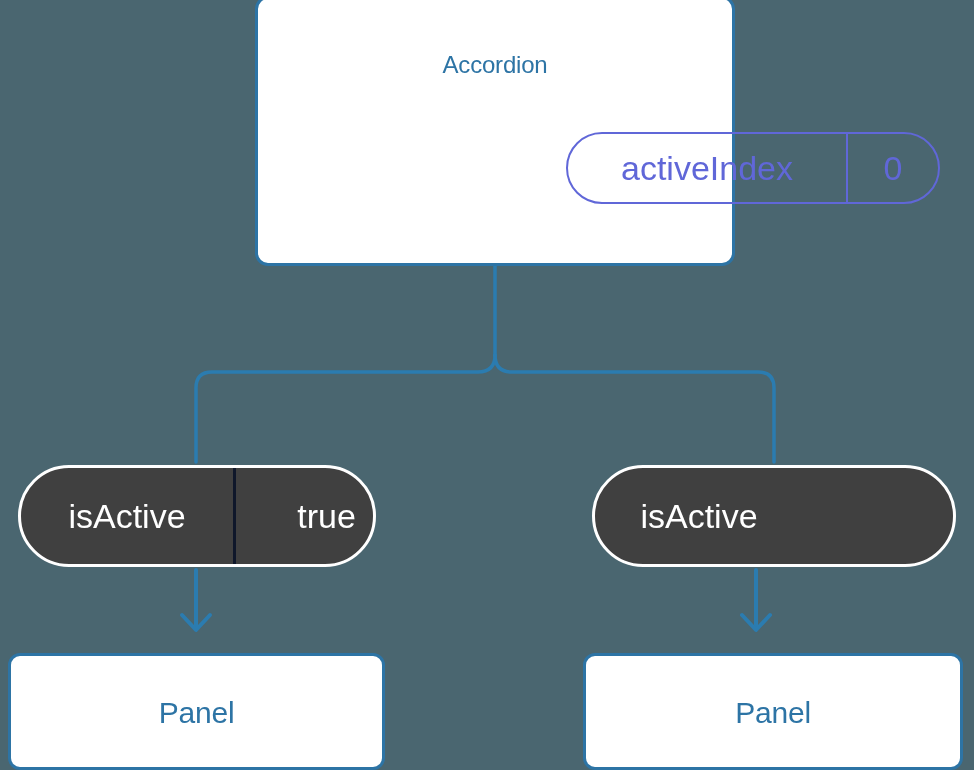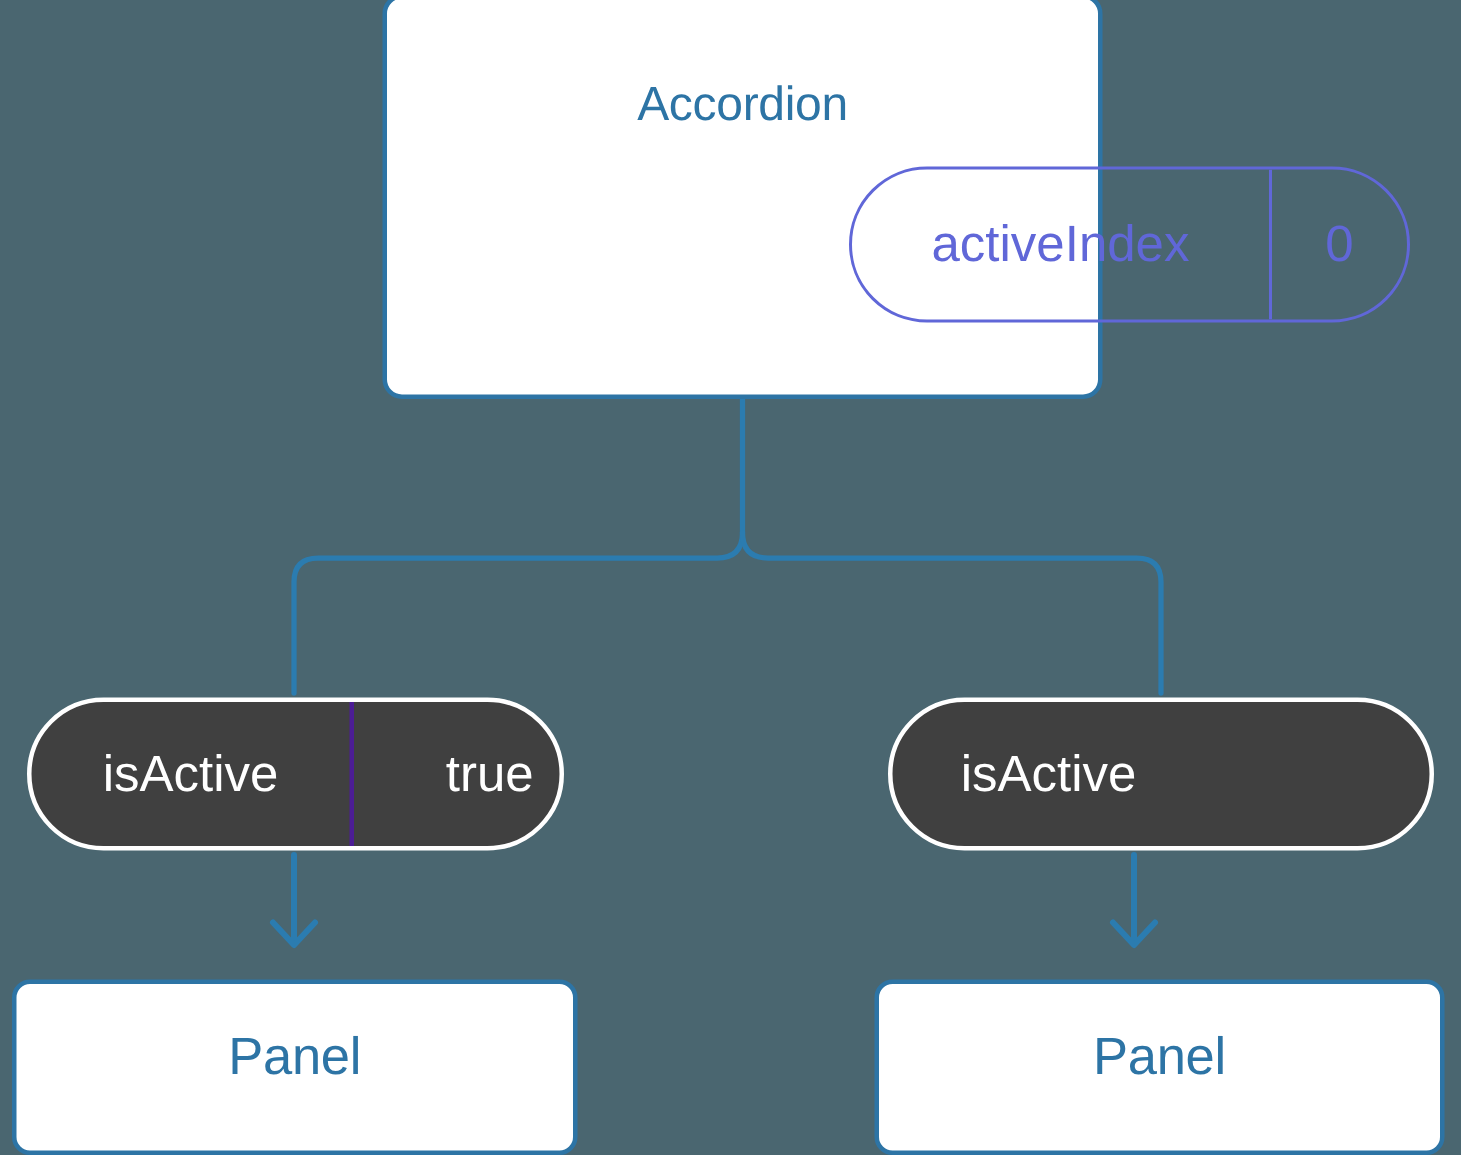--- a/index.html
+++ b/index.html
@@ -45,21 +45,21 @@
     top: -4px;
     width: 480px;
     height: 270px;
   }
   .card-title {
     position: absolute;
     left: 0;
     right: 0;
     text-align: center;
     color: #2d74a5;
-    font-size: 32px;
+    font-size: 24px;
     font-weight: 400;
     letter-spacing: -0.2px;
     white-space: nowrap;
   }
   #accordion-card .card-title {
     top: 52px;
   }
 
   
   .pill {
@@ -87,39 +87,39 @@
   .pill-outline .pill-val {
     color: #6067d8;
     font-size: 34px;
   }
   .pill-outline .pill-val {
     border-left: 2px solid #6067d8;
   }
 
   #activeindex-pill {
     left: 308px;
-    top: 112px;
+    top: 133px;
     width: 374px;
-    height: 104px;
+    height: 72px;
   }
   #activeindex-pill .pill-key { width: 278px; }
   #activeindex-pill .pill-val { flex: 1; }
 
   
   .pill-filled {
     border: 3px solid #ffffff;
     background: #404040;
   }
   .pill-filled .pill-key,
   .pill-filled .pill-val {
     color: #ffffff;
     font-size: 34px;
   }
   .pill-filled .pill-val {
-    border-left: 3px solid #4c1d95;
+    border-left: 3px solid #0f172a;
     padding-left: 44px;
   }
 
   #pill-left {
     left: 18px;
     top: 465px;
     width: 358px;
     height: 102px;
   }
   #pill-left .pill-key { width: 212px; }
@@ -144,22 +144,22 @@
   }
   #panel-right-card {
     left: 583px;
     top: 653px;
     width: 380px;
     height: 117px;
     border-radius: 12px;
   }
   #panel-left-card .card-title,
   #panel-right-card .card-title {
-    top: 29px;
-    font-size: 35px;
+    top: 40px;
+    font-size: 30px;
   }
 </style>
 </head>
 <body>
 
 <div id="stage">
 
   <svg id="connectors" viewBox="0 0 974 770" width="974" height="770" aria-hidden="true">
     <g fill="none" stroke="#2b7cb0" stroke-width="3.5" stroke-linecap="round">
 

